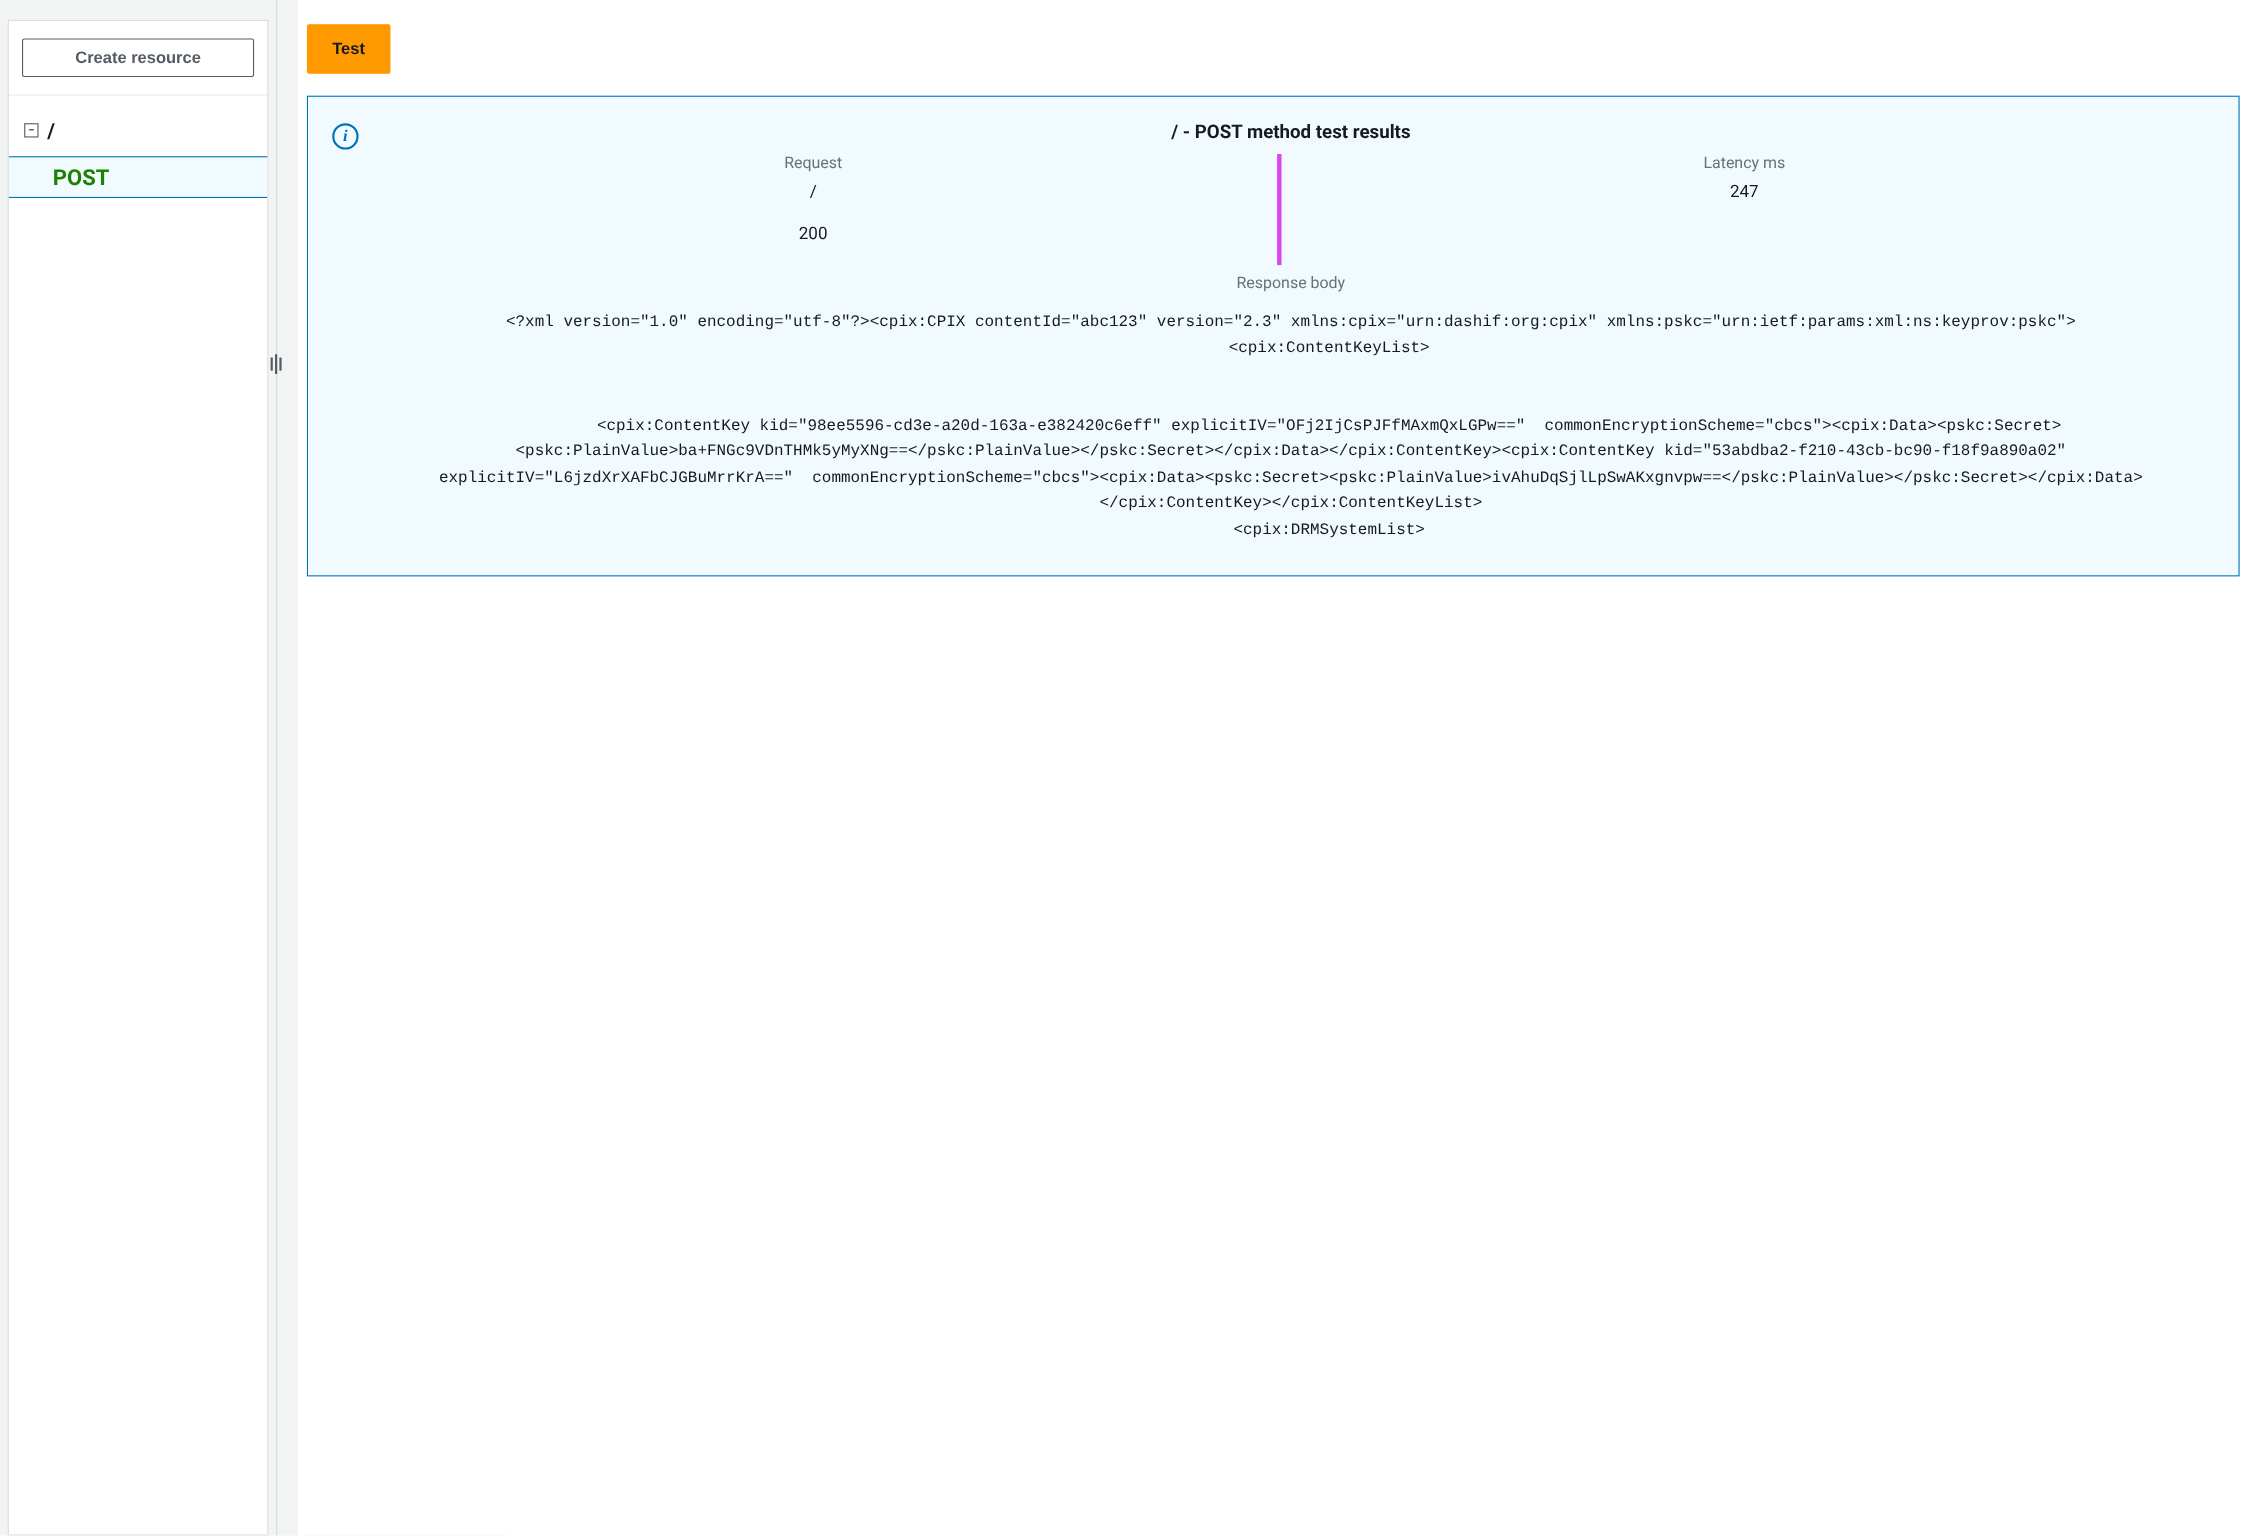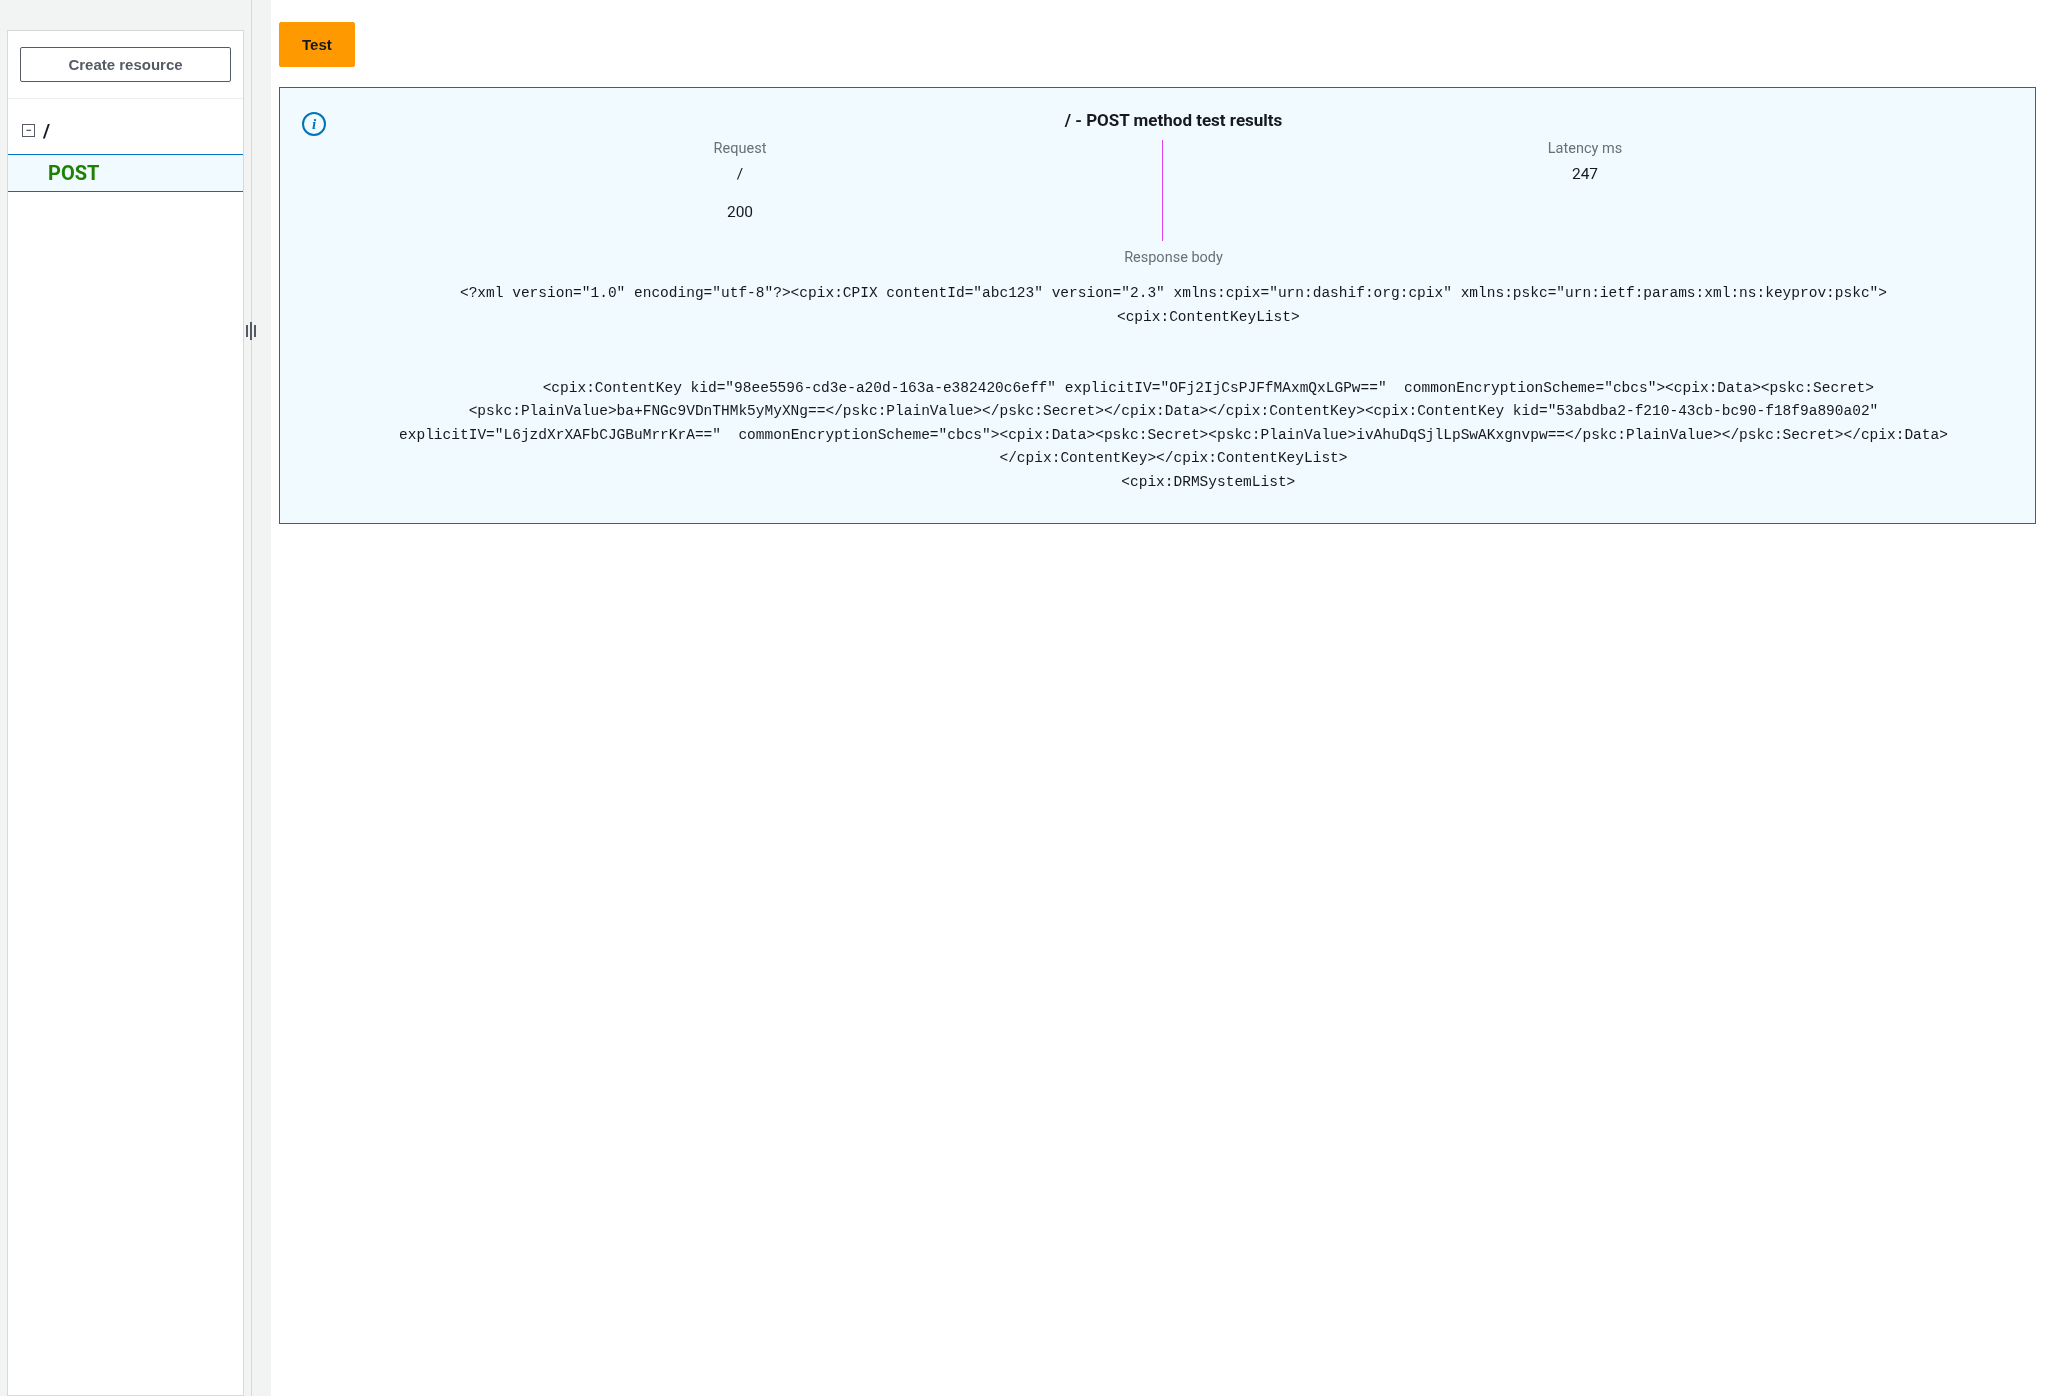--- a/index.html
+++ b/index.html
@@ -10,21 +10,21 @@
     font-size: 14px;
     display: flex;
     height: 100vh;
     overflow: hidden;
   }
 
   
   .sidebar {
     width: 251px;
     flex-shrink: 0;
-    padding-top: 30px;
+    padding-top: 18px;
     padding-left: 7px;
     padding-right: 7px;
     display: flex;
     flex-direction: column;
   }
   .sidebar-inner {
     background: #ffffff;
     border: 1px solid #d5dbdb;
     display: flex;
     flex-direction: column;
@@ -174,21 +174,21 @@
   .metrics-row {
     display: flex;
     gap: 0;
   }
   .metrics-col {
     flex: 1;
     padding-right: 22px;
   }
   .metrics-col.right {
     padding-left: 22px;
-    border-left: 1px solid #d946ef;
+    border-left: 4px solid #d946ef;
   }
   .metric-label {
     font-size: 14.5px;
     color: #687078;
     margin-bottom: 8px;
   }
   .metric-value {
     font-size: 15.5px;
     color: #16191f;
     margin-bottom: 20px;

